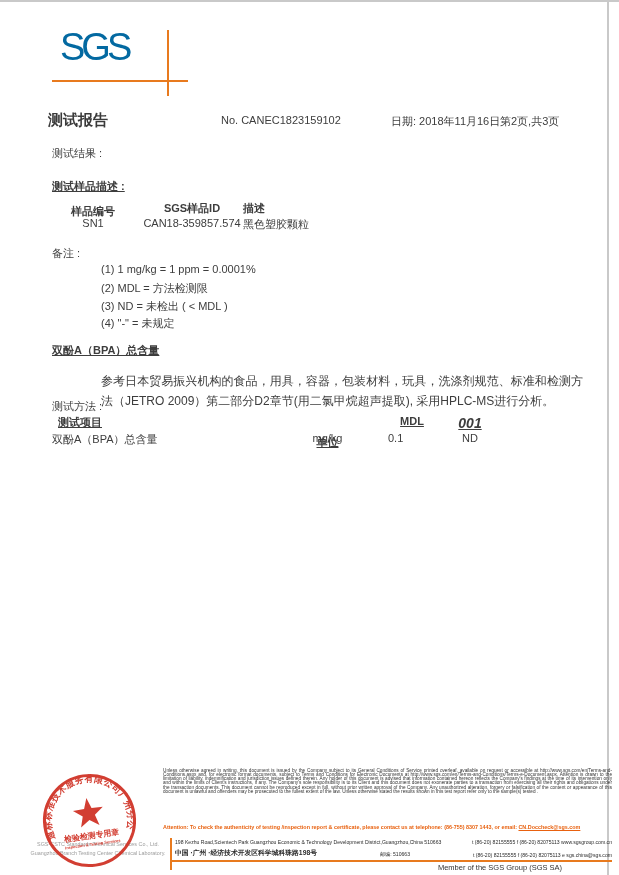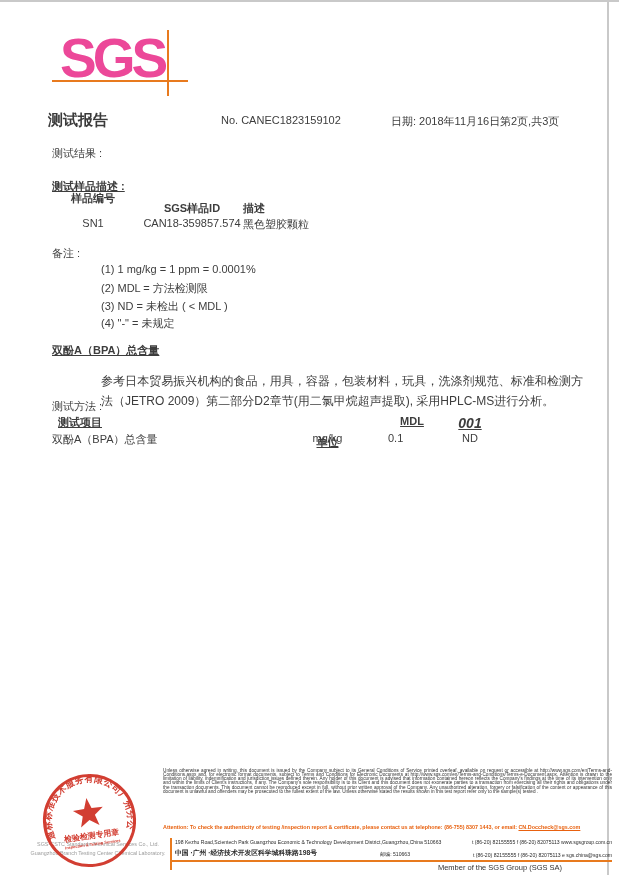--- a/index.html
+++ b/index.html
@@ -4,36 +4,36 @@
 <style>
   * { margin:0; padding:0; box-sizing:border-box; }
   html,body { background:#ffffff; }
   body { width:619px; height:875px; font-family:"Liberation Sans", sans-serif; color:#3d3d3d; }
   .page { position:relative; width:619px; height:875px; background:#fff; overflow:hidden; }
 
   .edge-top { position:absolute; left:0; top:0; width:619px; height:2px; background:#c9c9c9; }
   .edge-right { position:absolute; left:607px; top:0; width:2px; height:875px; background:#c9c9c9; }
 
   
-  .logo-text { position:absolute; left:60px; top:26px; font-size:55px; font-weight:700; letter-spacing:-4px; color:#ec4899; font-family:"Liberation Sans", sans-serif; }
+  .logo-text { position:absolute; left:60px; top:26px; font-size:38px; font-weight:400; letter-spacing:-4px; color:#0369a1; font-family:"Liberation Sans", sans-serif; }
   .logo-hline { position:absolute; left:52px; top:80px; width:136px; height:2px; background:#e87a1e; }
   .logo-vline { position:absolute; left:167px; top:30px; width:2px; height:66px; background:#e87a1e; }
 
   
   .doc-title { position:absolute; left:48px; top:111px; font-size:15px; font-weight:bold; color:#3a3a3a; }
   .report-no { position:absolute; left:221px; top:114px; font-size:11px; }
   .report-date { position:absolute; left:391px; top:114px; font-size:11px; }
   .report-pageinfo { position:absolute; left:500px; top:114px; font-size:11px; }
 
   .body-text { font-size:11px; color:#3d3d3d; }
   .lbl-results { position:absolute; left:52px; top:146px; }
   .lbl-sampledesc { position:absolute; left:52px; top:179px; font-weight:bold; text-decoration:underline; }
 
   
-  .st-h1 { position:absolute; left:56px; top:191px; width:74px; text-align:center; font-weight:bold; }
+  .st-h1 { position:absolute; left:56px; top:204px; width:74px; text-align:center; font-weight:bold; }
   .st-h2 { position:absolute; left:128px; top:201px; width:128px; text-align:center; font-weight:bold; }
   .st-h3 { position:absolute; left:243px; top:201px; font-weight:bold; }
   .st-v1 { position:absolute; left:56px; top:217px; width:74px; text-align:center; }
   .st-v2 { position:absolute; left:128px; top:217px; width:128px; text-align:center; }
   .st-v3 { position:absolute; left:243px; top:217px; }
 
   .lbl-notes { position:absolute; left:52px; top:246px; }
   .note-line { position:absolute; left:101px; font-size:11px; }
 
   .bpa-heading { position:absolute; left:52px; top:343px; font-weight:bold; text-decoration:underline; font-size:11px; }

